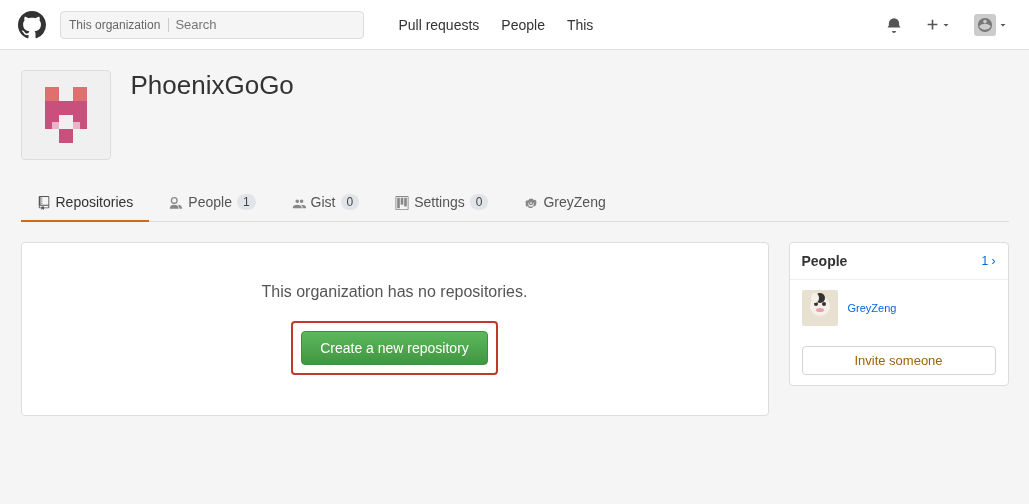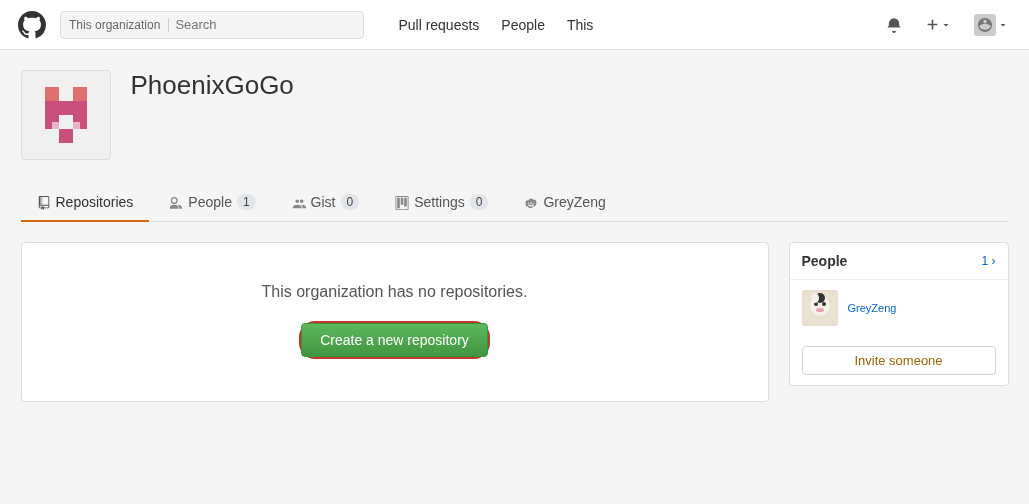--- a/index.html
+++ b/index.html
@@ -158,21 +158,22 @@
       gap: 20px;
       min-height: 160px;
     }
     .no-repos-text {
       font-size: 16px;
       color: #555;
       font-weight: 500;
     }
     .create-repo-wrapper {
       border: 2px solid #c0392b;
-      border-radius: 16px;
+      border-radius: 4px;
+      padding: 8px;
     }
     .create-repo-btn {
       background: linear-gradient(#5cb85c, #419641);
       color: #fff;
       border: 1px solid #3e8f3e;
       border-radius: 4px;
       padding: 8px 18px;
       font-size: 14px;
       cursor: pointer;
       font-weight: 500;

